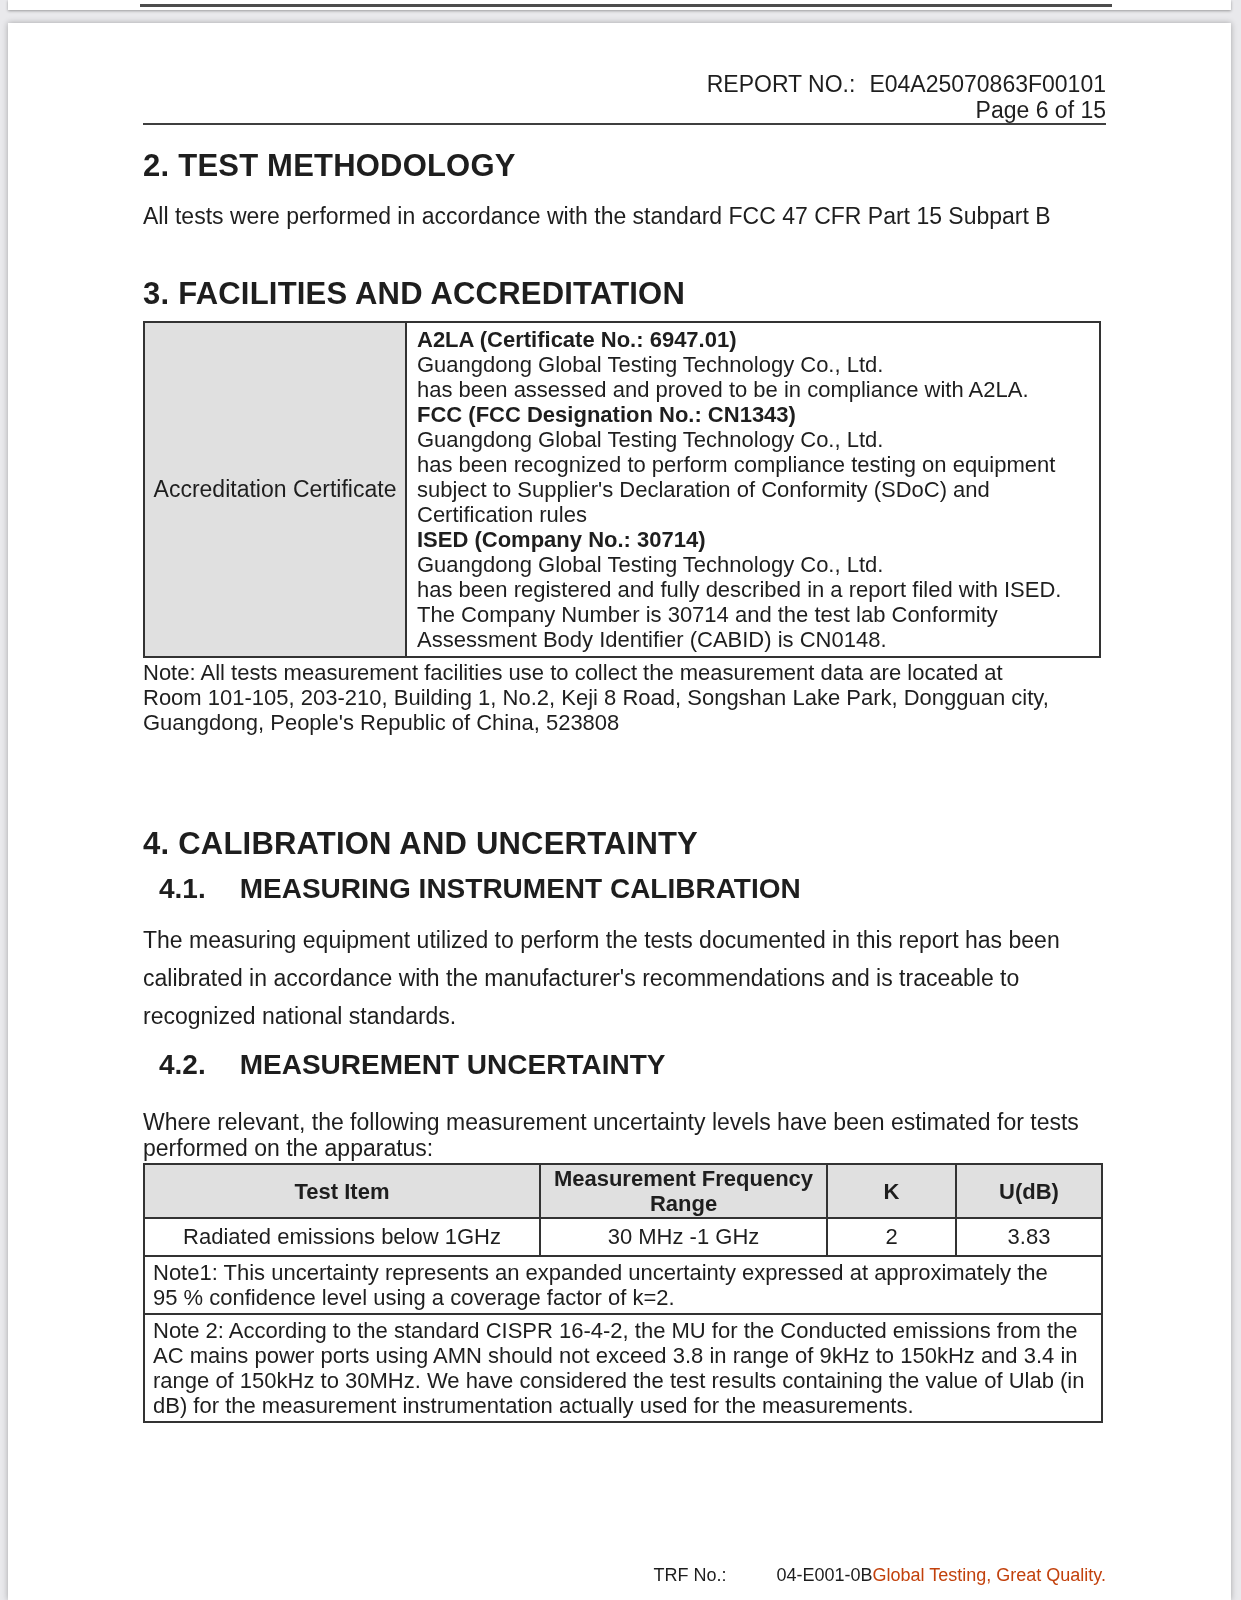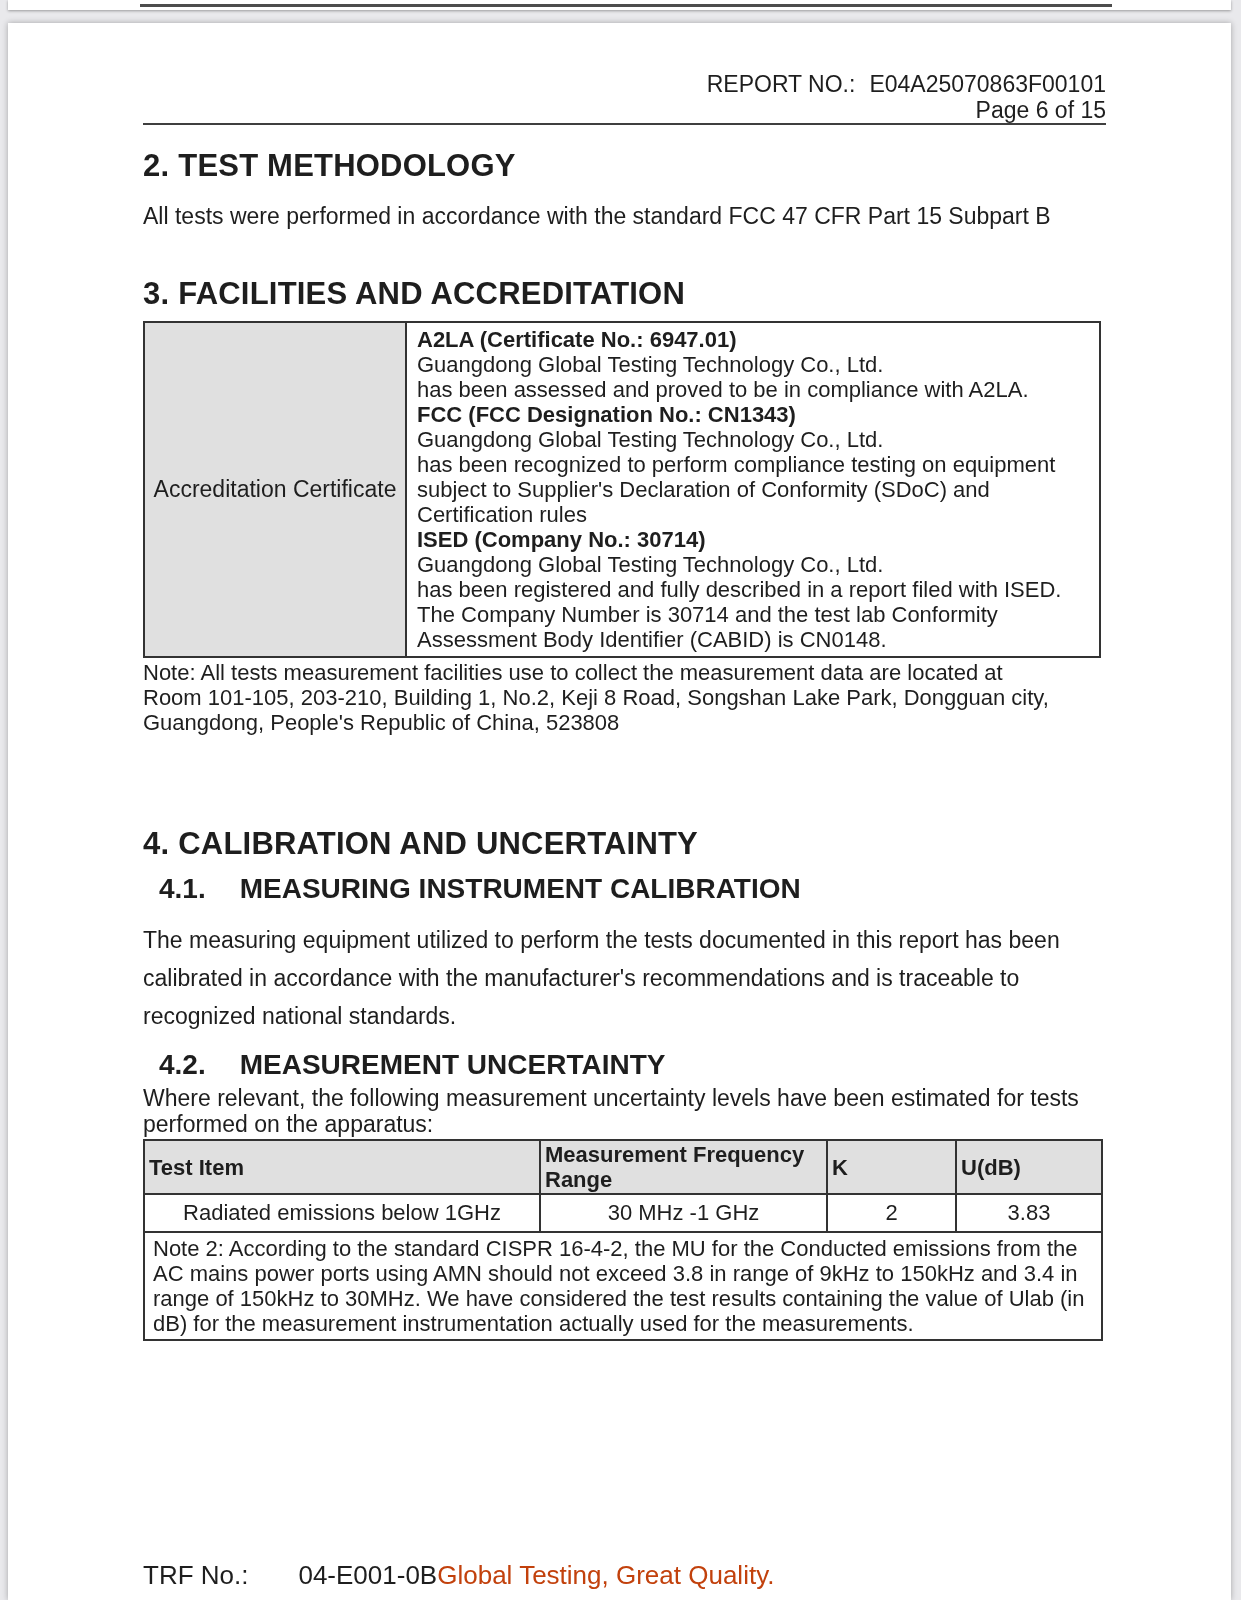--- a/index.html
+++ b/index.html
@@ -67,39 +67,39 @@
   .acc-body { padding: 4px 10px; font-size: 22px; }
   .cl { line-height: 25px; white-space: nowrap; }
   .bold { font-weight: bold; }
 
   .note-block { margin-top: 2px; font-size: 22px; }
   .note-block div { line-height: 25px; white-space: nowrap; }
 
   #sec41-body { margin-top: 16px; }
   #sec41-body div { line-height: 38px; white-space: nowrap; }
 
-  #sec42-intro { margin-top: 4px; font-size: 23px; }
+  #sec42-intro { margin-top: 28px; font-size: 23px; }
   #sec42-intro div { line-height: 26px; white-space: nowrap; }
 
   
   .mu-table { border-collapse: collapse; margin-top: 2px; width: 958px; font-size: 22px; table-layout: fixed; }
   .mu-table th, .mu-table td { border: 2px solid #333; }
   .mu-table thead th {
     background: #e0e0e0; font-weight: bold;
-    height: 52px; text-align: left; vertical-align: middle;
+    height: 52px; text-align: center; vertical-align: middle;
     line-height: 25px; padding: 0 4px;
   }
   .mu-data td { height: 34px; text-align: center; vertical-align: middle; }
   .mu-note td { padding: 3px 8px; }
   .mu-note div { line-height: 25px; white-space: nowrap; }
 
   .page-footer {
     position: absolute; left: 135px; top: 1539px; width: 963px;
-    display: flex; justify-content: flex-start;
-    font-size: 26px; line-height: 27px;
+    display: flex; justify-content: flex-end;
+    font-size: 18px; line-height: 27px;
   }
   .trf-value { margin-left: 50px; }
   .slogan { color: #c2410c; }
 </style>
 </head>
 <body>
 
 <div class="viewer">
 
   <div class="prev-page">
@@ -179,20 +179,26 @@
         </thead>
         <tbody>
           <tr class="mu-data">
             <td>Radiated emissions below 1GHz</td>
             <td>30 MHz -1 GHz</td>
             <td>2</td>
             <td>3.83</td>
           </tr>
           <tr class="mu-note">
             <td colspan="4">
+              <div>Note1: This uncertainty represents an expanded uncertainty expressed at approximately the</div>
+              <div>95 % confidence level using a coverage factor of k=2.</div>
+            </td>
+          </tr>
+          <tr class="mu-note">
+            <td colspan="4">
               <div>Note 2: According to the standard CISPR 16-4-2, the MU for the Conducted emissions from the</div>
               <div>AC mains power ports using AMN should not exceed 3.8 in range of 9kHz to 150kHz and 3.4 in</div>
               <div>range of 150kHz to 30MHz. We have considered the test results containing the value of Ulab (in</div>
               <div>dB) for the measurement instrumentation actually used for the measurements.</div>
             </td>
           </tr>
         </tbody>
       </table>
 
     </div>

